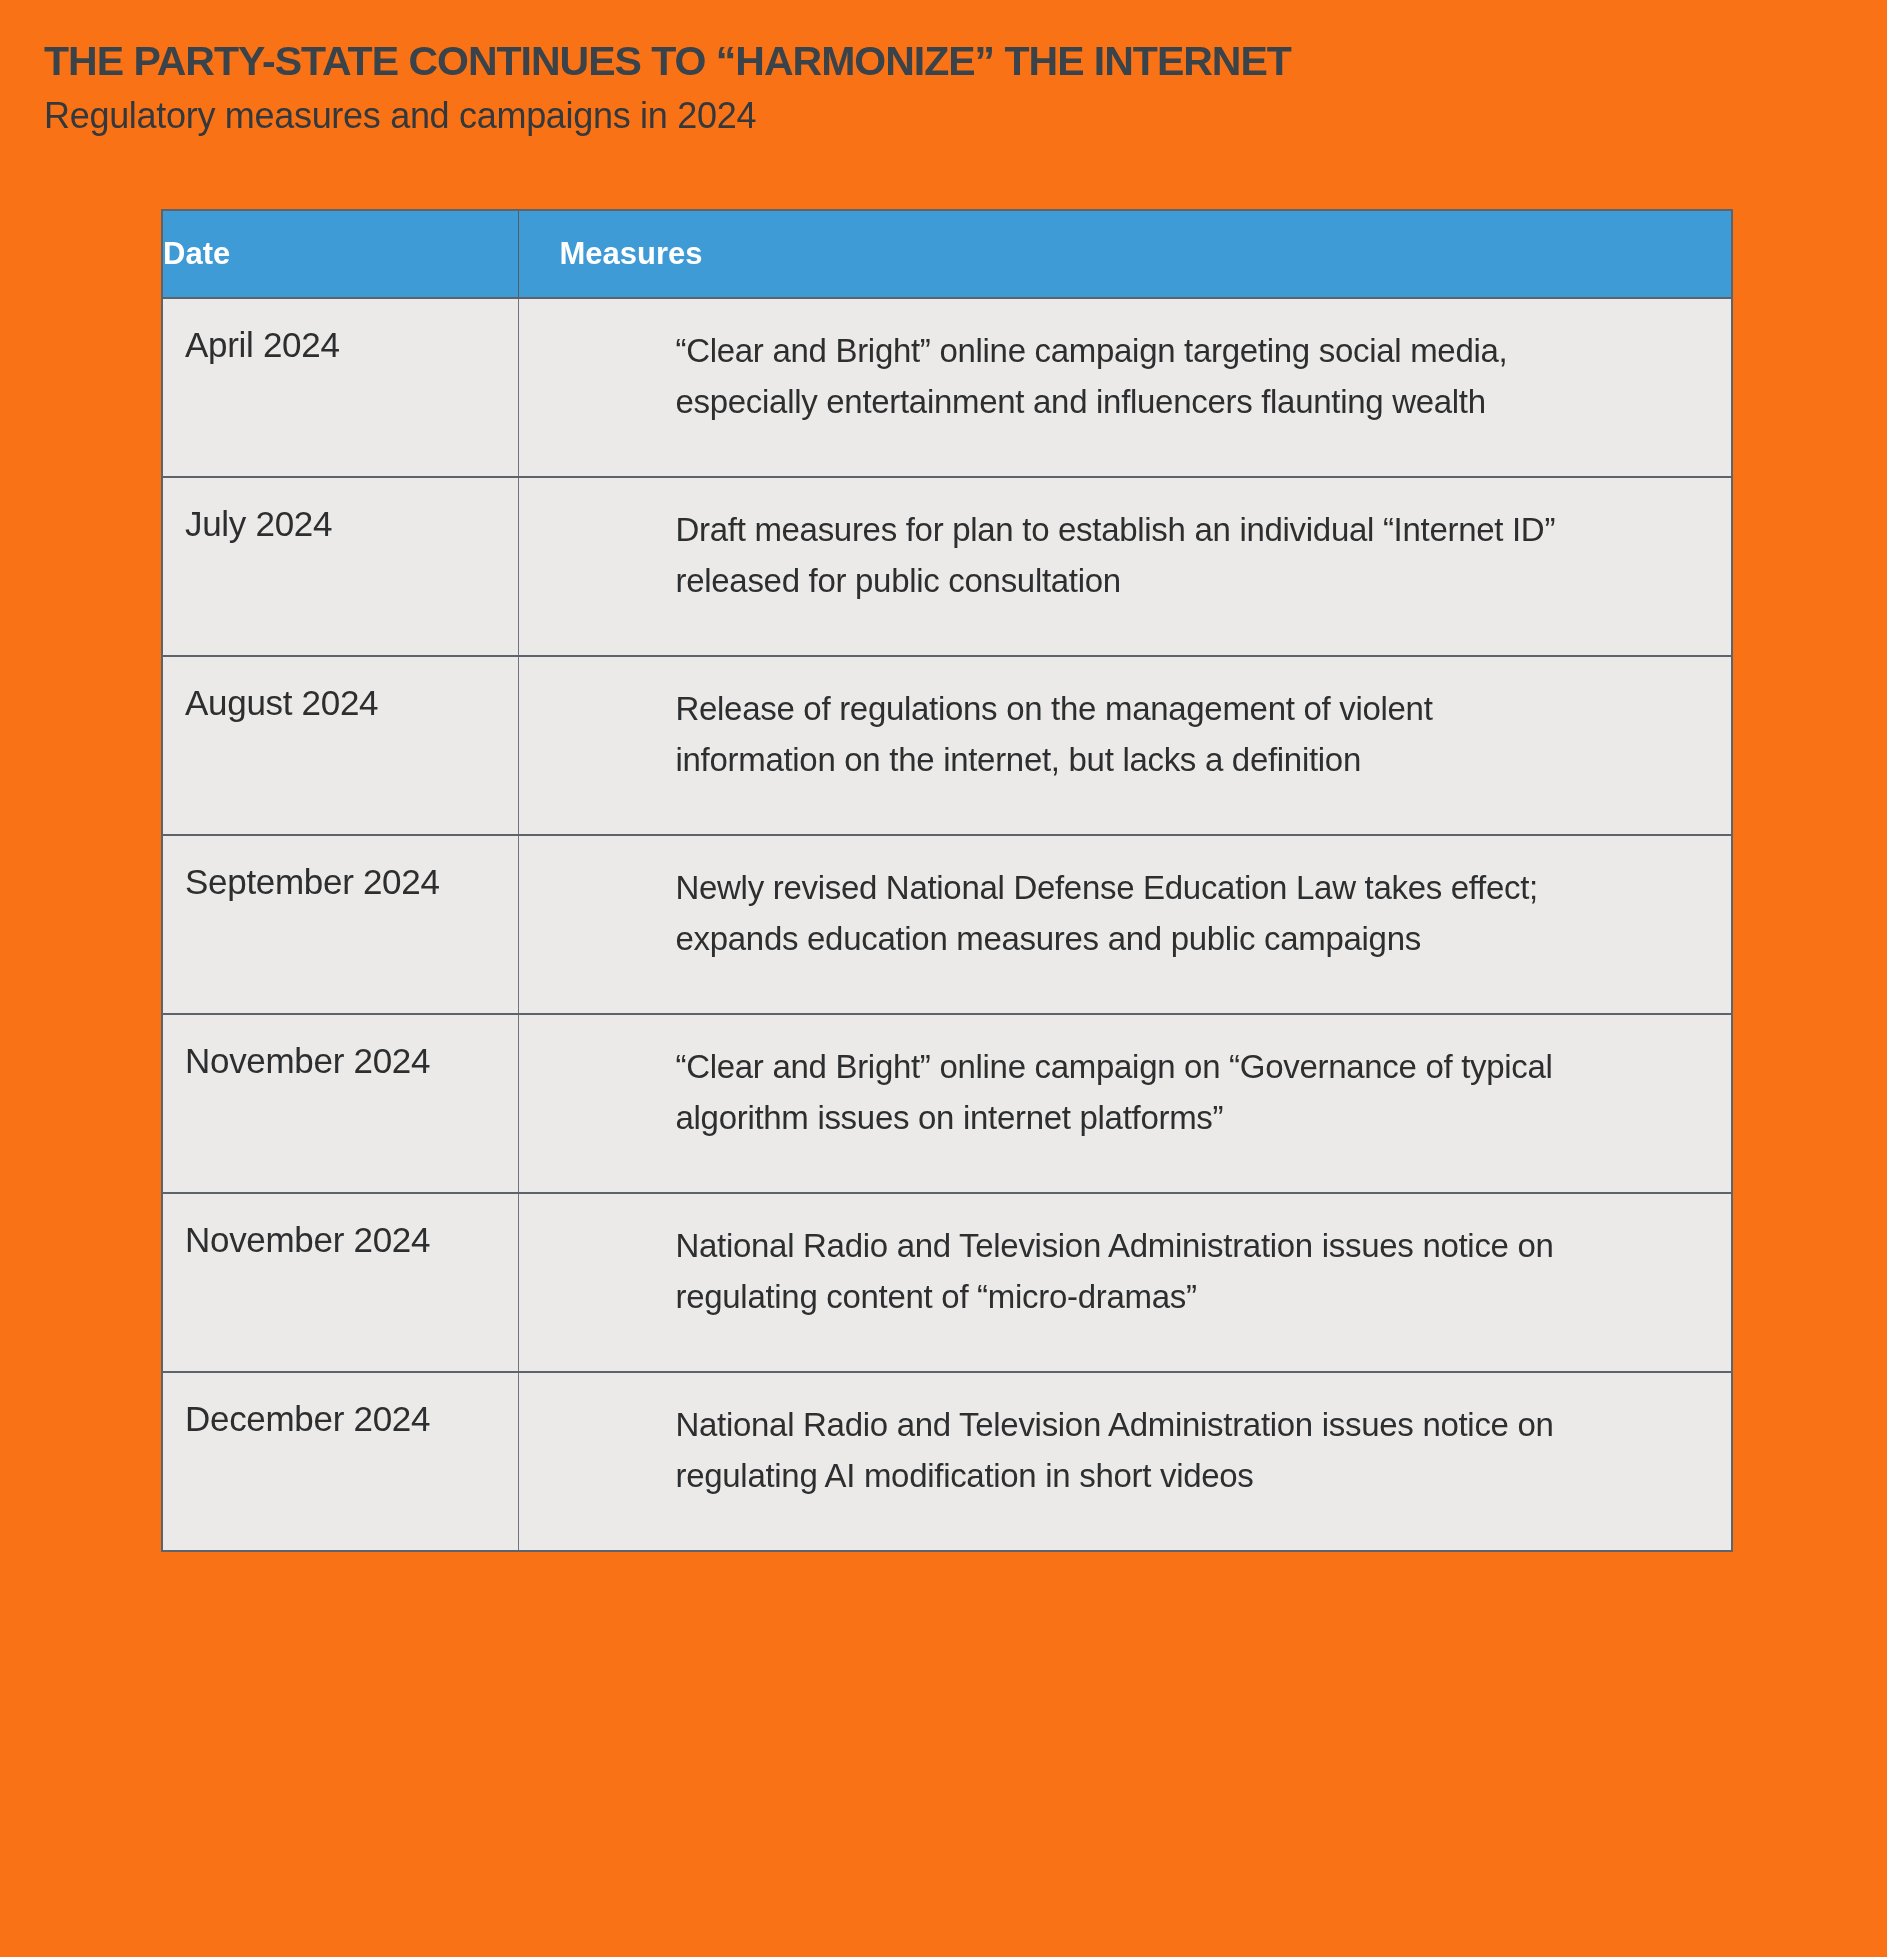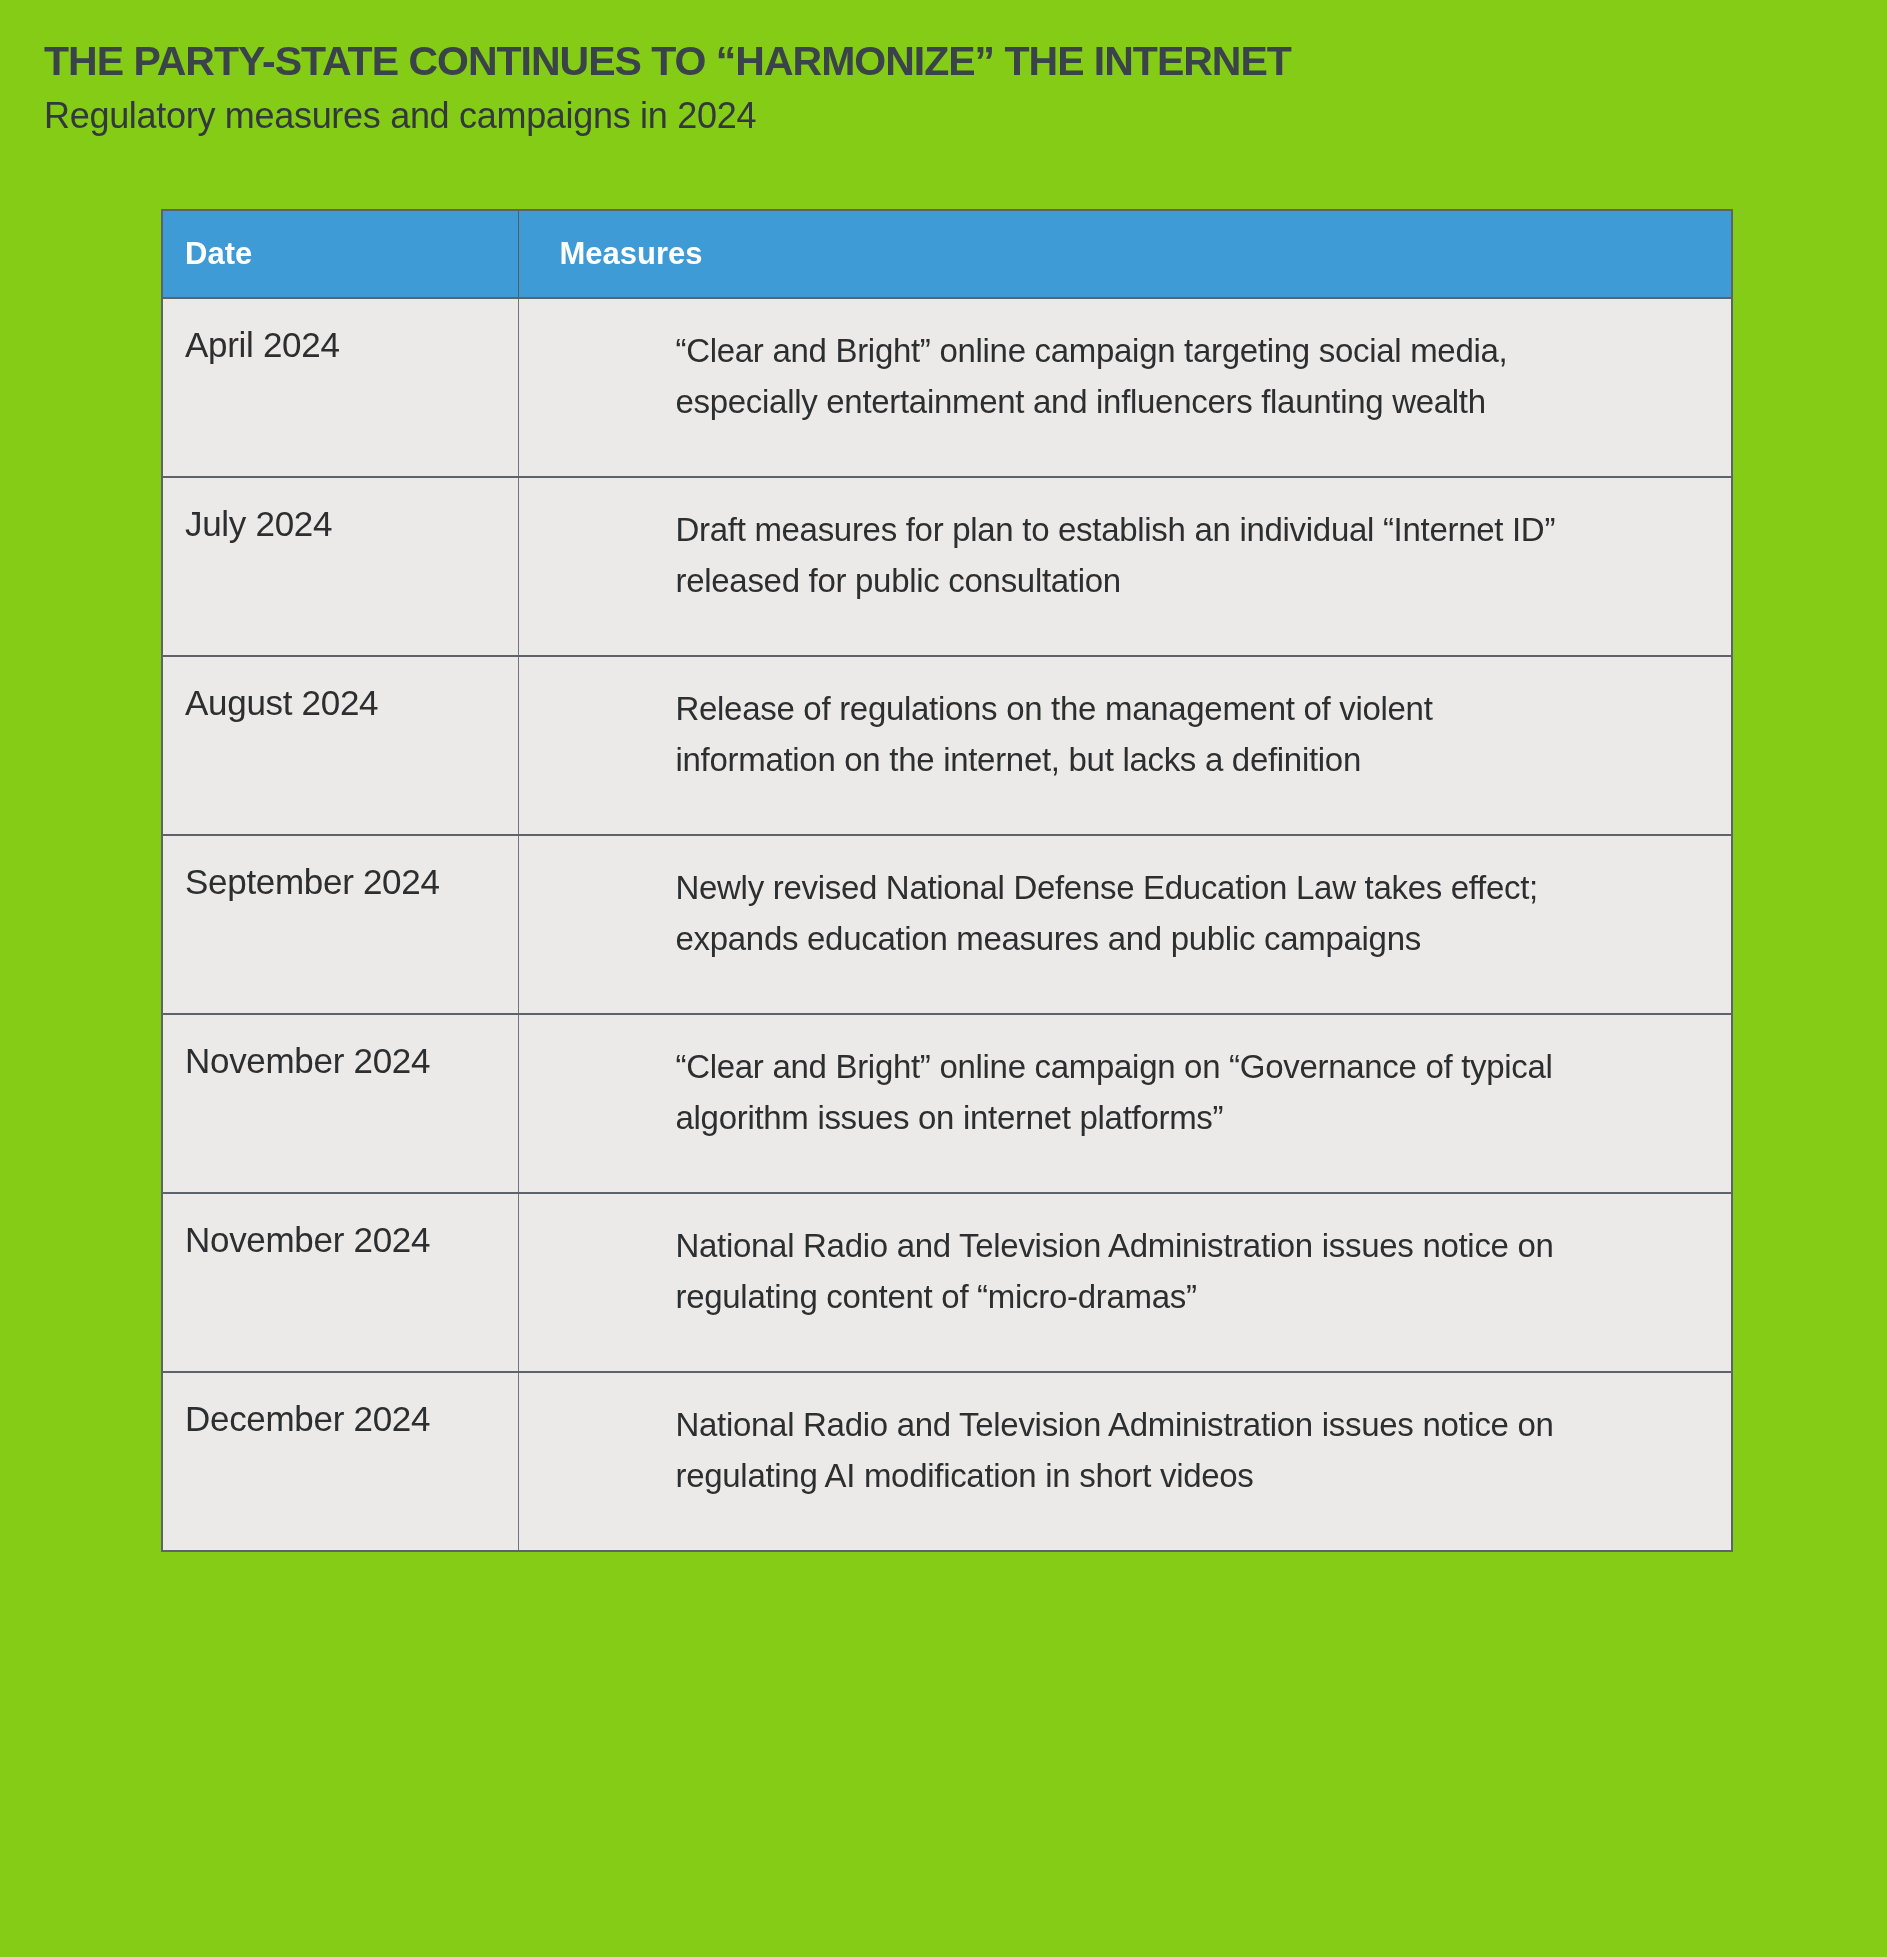--- a/index.html
+++ b/index.html
@@ -5,21 +5,21 @@
   html, body { margin: 0; padding: 0; }
   body {
     width: 1887px; height: 1957px;
     background: #ECEAE8;
     font-family: "Liberation Sans", sans-serif;
     -webkit-font-smoothing: antialiased;
   }
   .page {
     position: relative;
     width: 1887px; height: 1957px;
-    background: #84cc16;
+    background: #f97316;
     overflow: hidden;
   }
   .fig-title {
     position: absolute;
     left: 44px; top: 38px;
     font-size: 41px;
     font-weight: 700;
     letter-spacing: -1px;
     color: #3A424A;
   }
@@ -44,21 +44,21 @@
   .measures-table th {
     height: 86px;
     background: #3E9BD5;
     color: #FFFFFF;
     font-size: 31px;
     font-weight: 700;
     text-align: left;
     vertical-align: middle;
     padding: 0;
   }
-  .measures-table th.th-date { padding-left: 22px; }
+  .measures-table th.th-date { }
   .measures-table th.th-measures { padding-left: 41px; border-left: 1.9px solid #565B61; }
   .measures-table td {
     height: 151px;
     border-top: 2.9px solid #5C636B;
     vertical-align: top;
     padding: 0;
     color: #2C2E30;
   }
   .measures-table td.cell-date {
     padding: 26px 9.5px 0 22px;

